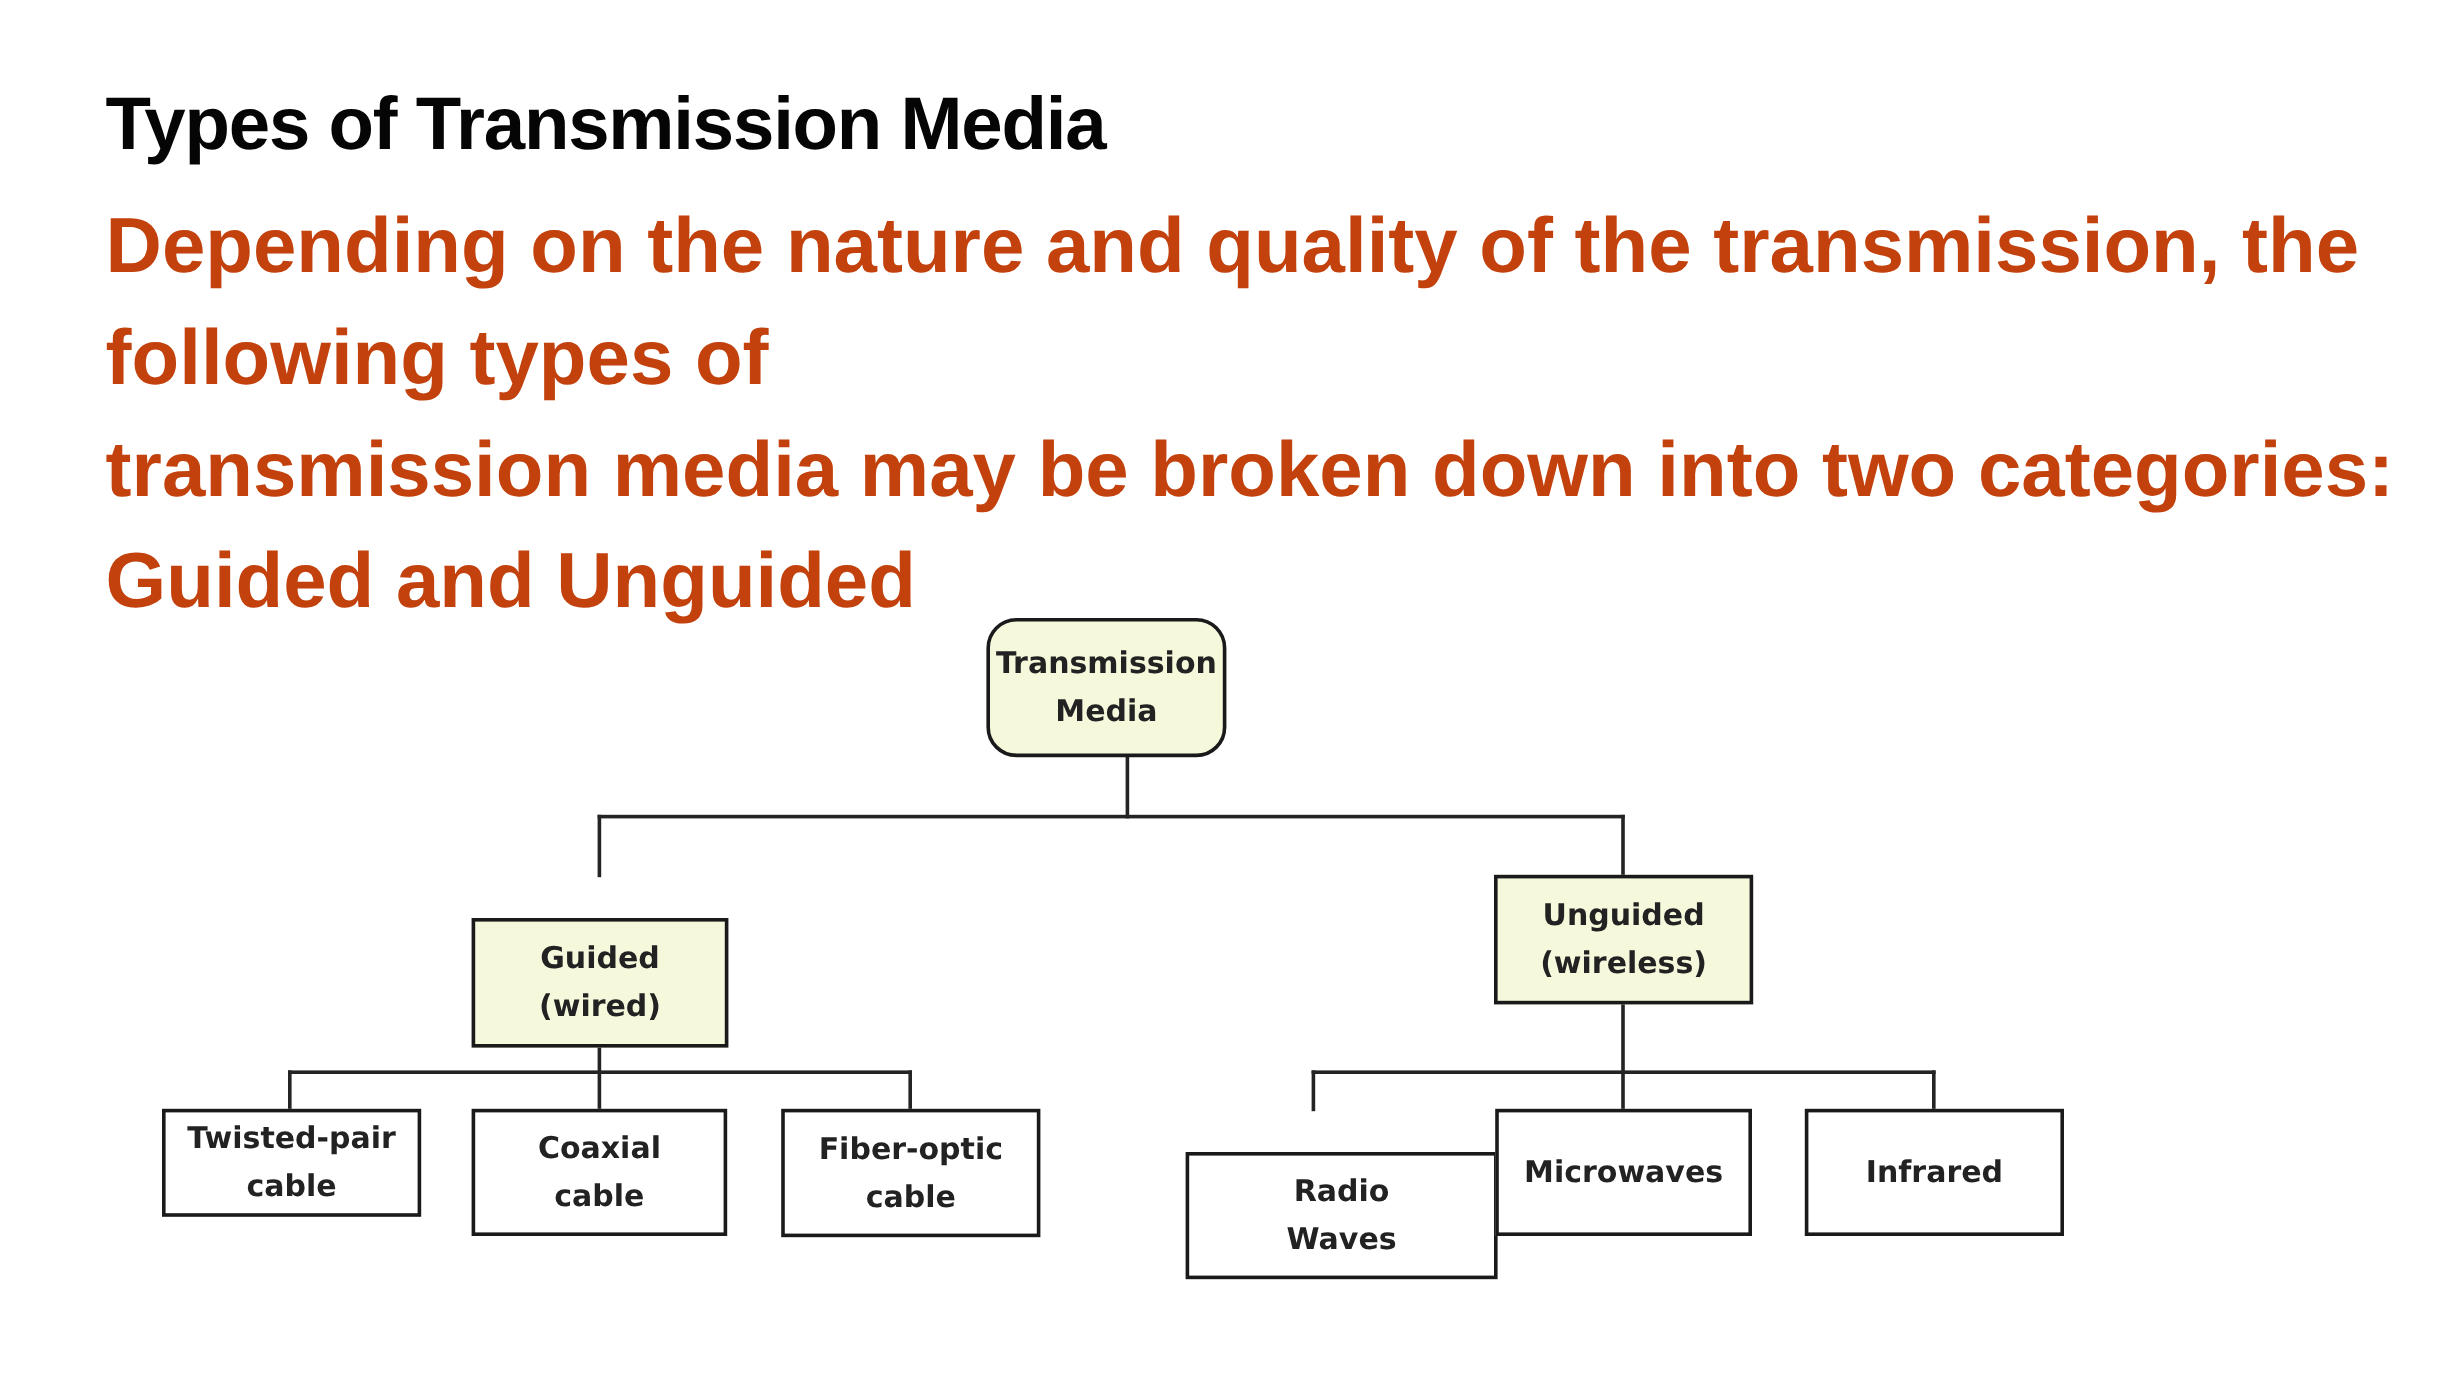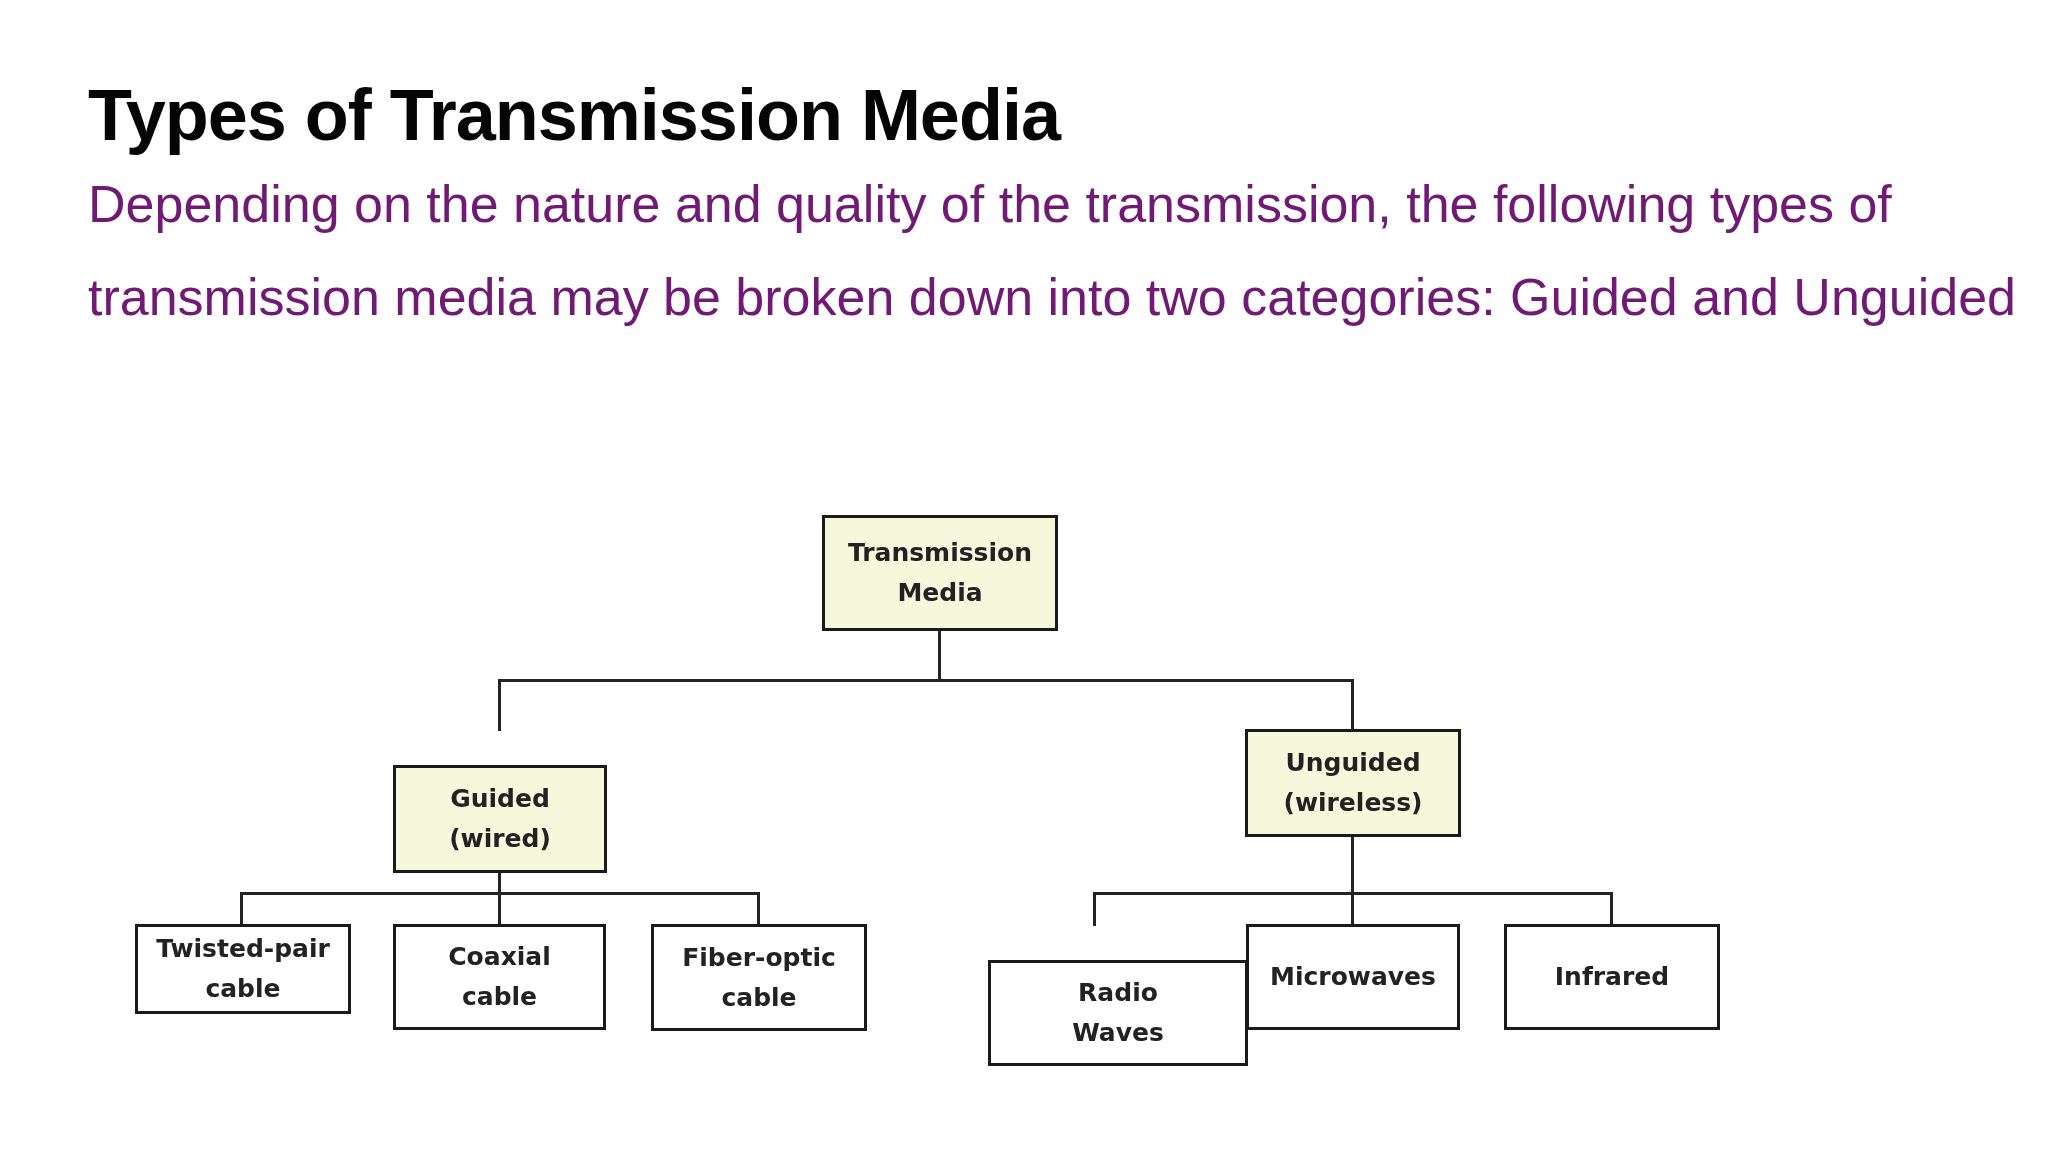--- a/index.html
+++ b/index.html
@@ -7,31 +7,32 @@
     width: 2048px; height: 1152px;
     background: #ffffff;
     font-family: "Liberation Sans", sans-serif;
     position: relative;
     overflow: hidden;
     color: #000;
   }
   .page-title {
     position: absolute;
     left: 88px; top: 26px;
-    font-size: 72px;
+    font-size: 62px;
     font-weight: bold;
     letter-spacing: -1px;
     color: #050505;
   }
   .intro {
     position: absolute;
     left: 88px; top: 158px;
-    font-size: 52px;
+    font-size: 65px;
     line-height: 93px;
-    color: #701a75;
+    color: #c2410c;
+    font-weight: bold;
   }
   .diagram {
     position: absolute;
     left: 0; top: 0;
     width: 2048px; height: 1152px;
   }
   .node {
     position: absolute;
     box-sizing: border-box;
     border: 3px solid #1a1a1a;
@@ -47,21 +48,21 @@
     white-space: pre-line;
   }
   .node.cat  { background: #f6f8dc; }
   .node.leaf { background: #ffffff; }
 
   .hline, .vline { position: absolute; background: #242424; }
   .vline { width: 3px; }
   .hline { height: 3px; }
 
   
-  #n-root     { left: 822px;  top: 515px; width: 236px; height: 116px; }
+  #n-root     { left: 822px;  top: 515px; width: 200px; height: 116px; border-radius: 25px; }
   #n-guided   { left: 393px;  top: 765px; width: 214px; height: 108px; }
   #n-unguided { left: 1245px; top: 729px; width: 216px; height: 108px; text-align: center; }
   #n-twisted  { left: 135px;  top: 924px; width: 216px; height: 90px; }
   #n-coaxial  { left: 393px;  top: 924px; width: 213px; height: 106px; }
   #n-fiber    { left: 651px;  top: 924px; width: 216px; height: 107px; }
   #n-radio    { left: 988px;  top: 924px; width: 260px; height: 106px; margin-top: 36px; }
   #n-micro    { left: 1246px; top: 924px; width: 214px; height: 106px; }
   #n-infrared { left: 1504px; top: 924px; width: 216px; height: 106px; }
 
   

